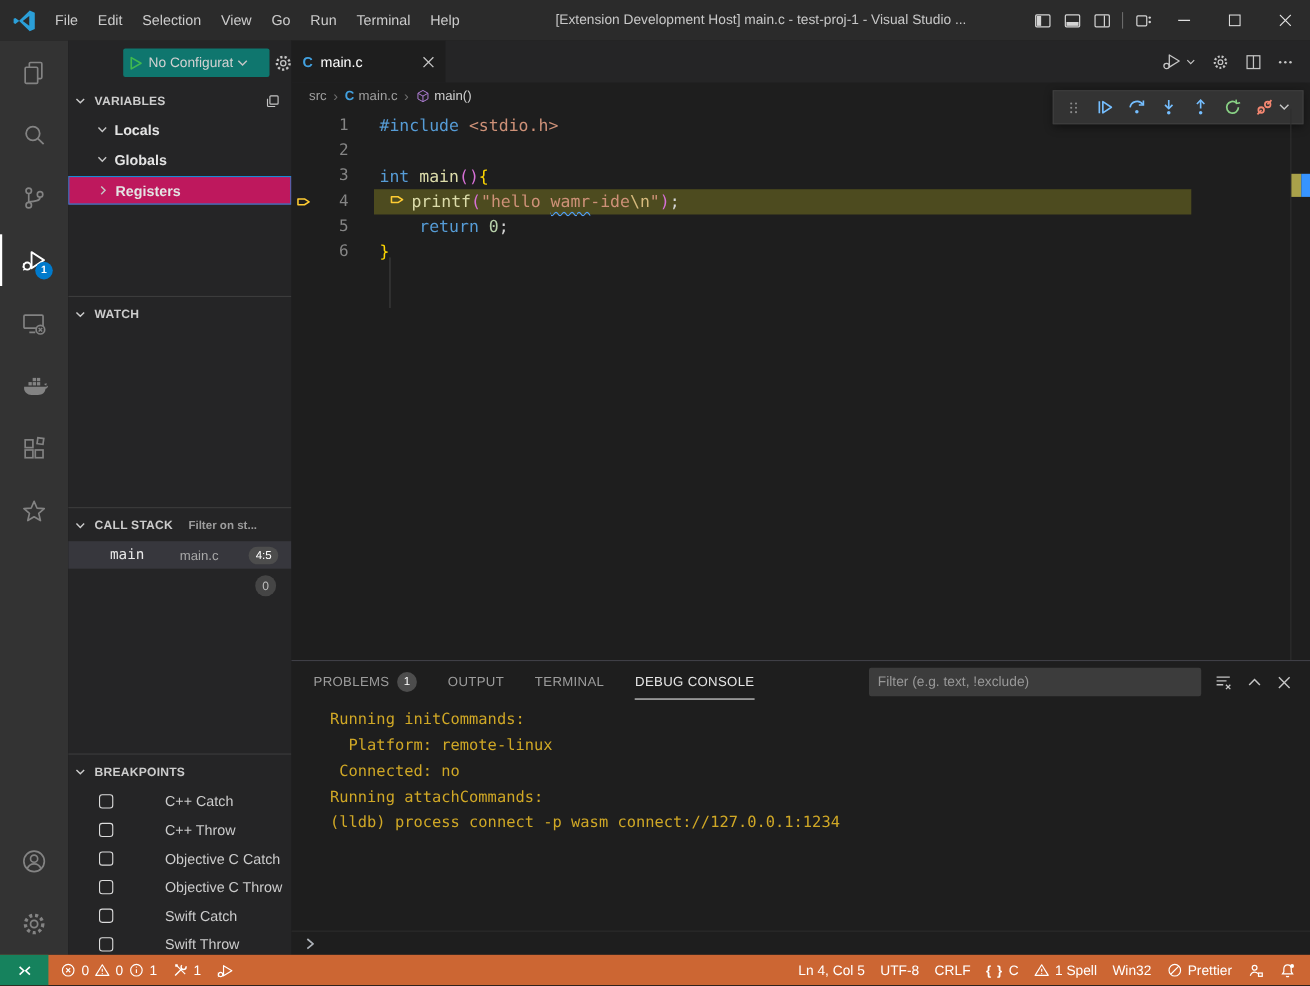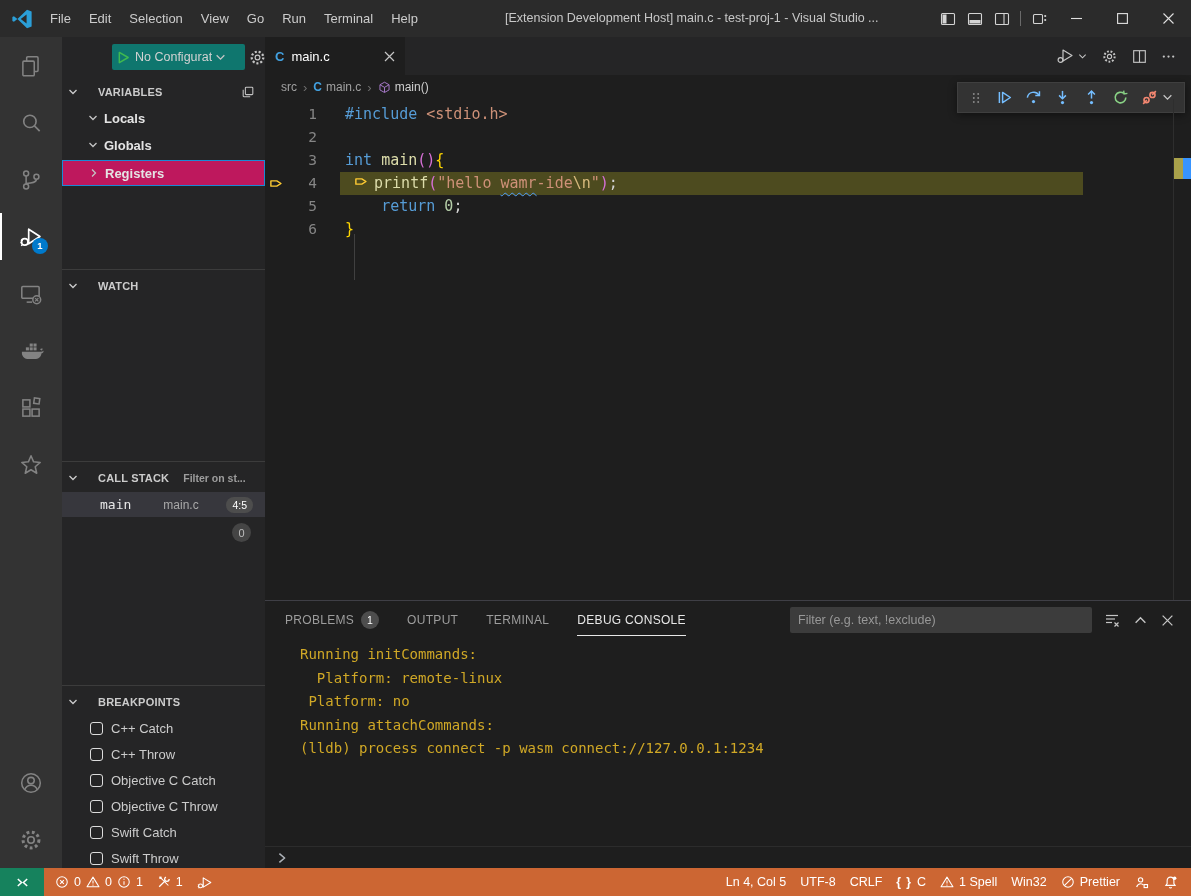--- a/index.html
+++ b/index.html
@@ -26,35 +26,35 @@
   .ab-bottom { position:absolute; bottom:0; left:0; }
   .ab-badge { position:absolute; left:32px; top:30px; width:16px; height:16px; border-radius:50%; background:#007acc; color:#fff; font-size:9.5px; line-height:16px; text-align:center; font-weight:700; }
 
   
   .sidebar { position:absolute; left:62px; top:37px; width:203px; bottom:28px; background:#252526; overflow:hidden; font-size:13px; }
   .sb-toolbar { position:absolute; top:7px; left:0; right:0; height:27px; }
   .config-box { position:absolute; left:50px; top:0; width:133px; height:26px; background:#0f766e; border-radius:2px; display:flex; align-items:center; padding:0 5px; }
   .config-label { color:#d2d2d2; font-size:12.5px; margin:0 3px 0 5px; white-space:nowrap; overflow:hidden; }
   .sb-gear { position:absolute; left:186px; top:4px; color:#c5c5c5; }
   .section-header { position:absolute; left:0; right:0; height:20px; display:flex; align-items:center; font-size:11px; font-weight:700; color:#cccccc; padding-left:6px; }
-  .section-header .hdr-label { margin-left:20px; letter-spacing:.2px; }
+  .section-header .hdr-label { margin-left:8px; letter-spacing:.2px; }
   .hdr-status { margin-left:14px; color:#9d9d9d; font-size:10.5px; font-weight:700; white-space:nowrap; }
   .hdr-action { margin-left:auto; margin-right:10px; color:#c5c5c5; }
   .section-divider { position:absolute; left:0; right:0; height:1px; background:#3c3c3c; }
   .tree-row { position:absolute; left:0; right:0; height:24px; display:flex; align-items:center; padding-left:26px; color:#e4e4e4; font-weight:700; }
   .tree-row .tw { margin-right:6px; color:#c5c5c5; }
   .tree-row.selected { background:#be185d; border:1px solid #1a8ad6; height:26px; }
   .chev-right { transform:rotate(-90deg); }
   .frame-row { position:absolute; left:0; right:0; height:25px; background:#37373d; display:flex; align-items:center; }
   .frame-name { font-family:"DejaVu Sans Mono", monospace; font-size:13px; color:#e8e8e8; margin-left:38px; }
   .frame-file { color:#a9a9a9; font-size:12px; margin-left:32px; }
   .frame-pos { margin-left:auto; margin-right:12px; background:#4d4d4d; color:#ffffff; border-radius:10px; font-size:10.5px; padding:2px 6px; }
   .zero-badge { position:absolute; right:14px; width:19px; height:19px; border-radius:50%; background:#454545; color:#bdbdbd; font-size:11px; display:flex; align-items:center; justify-content:center; }
   .bp-rows { position:absolute; left:0; right:0; }
-  .bp-row { height:26px; display:flex; align-items:center; padding-left:28px; }
+  .bp-row { height:26px; display:flex; align-items:center; padding-left:28px;gap:39px; }
   .bp-checkbox { width:13px; height:13px; border:1.6px solid #dcdcdc; border-radius:3px; background:transparent; margin-right:8px; flex:0 0 auto; }
   .bp-label { color:#cccccc; font-size:13px; }
 
   
   .editor { position:absolute; left:265px; top:37px; right:0; height:563px; background:#1e1e1e; }
   .tabbar { position:absolute; top:0; left:0; right:0; height:38px; background:#252526; }
   .tab { position:absolute; left:0; top:0; width:140px; height:38px; background:#1e1e1e; display:flex; align-items:center; padding:0 10px; }
   .lang-c { color:#42a1e0; font-weight:700; font-size:13px; }
   .tab-label { color:#ffffff; font-size:13px; margin-left:7px; }
   .tab-close { margin-left:auto; color:#c5c5c5; font-size:13px; }
@@ -549,21 +549,21 @@
             <svg width="13" height="13" viewBox="0 0 12 12">
               <path d="M1.5 1.5l9 9M10.5 1.5l-9 9" stroke="currentColor" stroke-width="1.2"></path>
             </svg>
           </span>
       </div>
     </div>
     <div class="console">
 
     <div class="console-line">Running initCommands:</div>
         <div class="console-line">  Platform: remote-linux</div>
-        <div class="console-line"> Platform: no</div>
+        <div class="console-line"> Connected: no</div>
         <div class="console-line">Running attachCommands:</div>
         <div class="console-line">(lldb) process connect -p wasm connect://127.0.0.1:1234</div>
       </div>
     <div class="console-input">
       <svg width="14" height="14" viewBox="0 0 16 16">
           <path d="M5 3l6 5-6 5" fill="none" stroke="currentColor" stroke-width="1.8" stroke-linejoin="round"></path>
         </svg>
     </div>
   </div>
 

